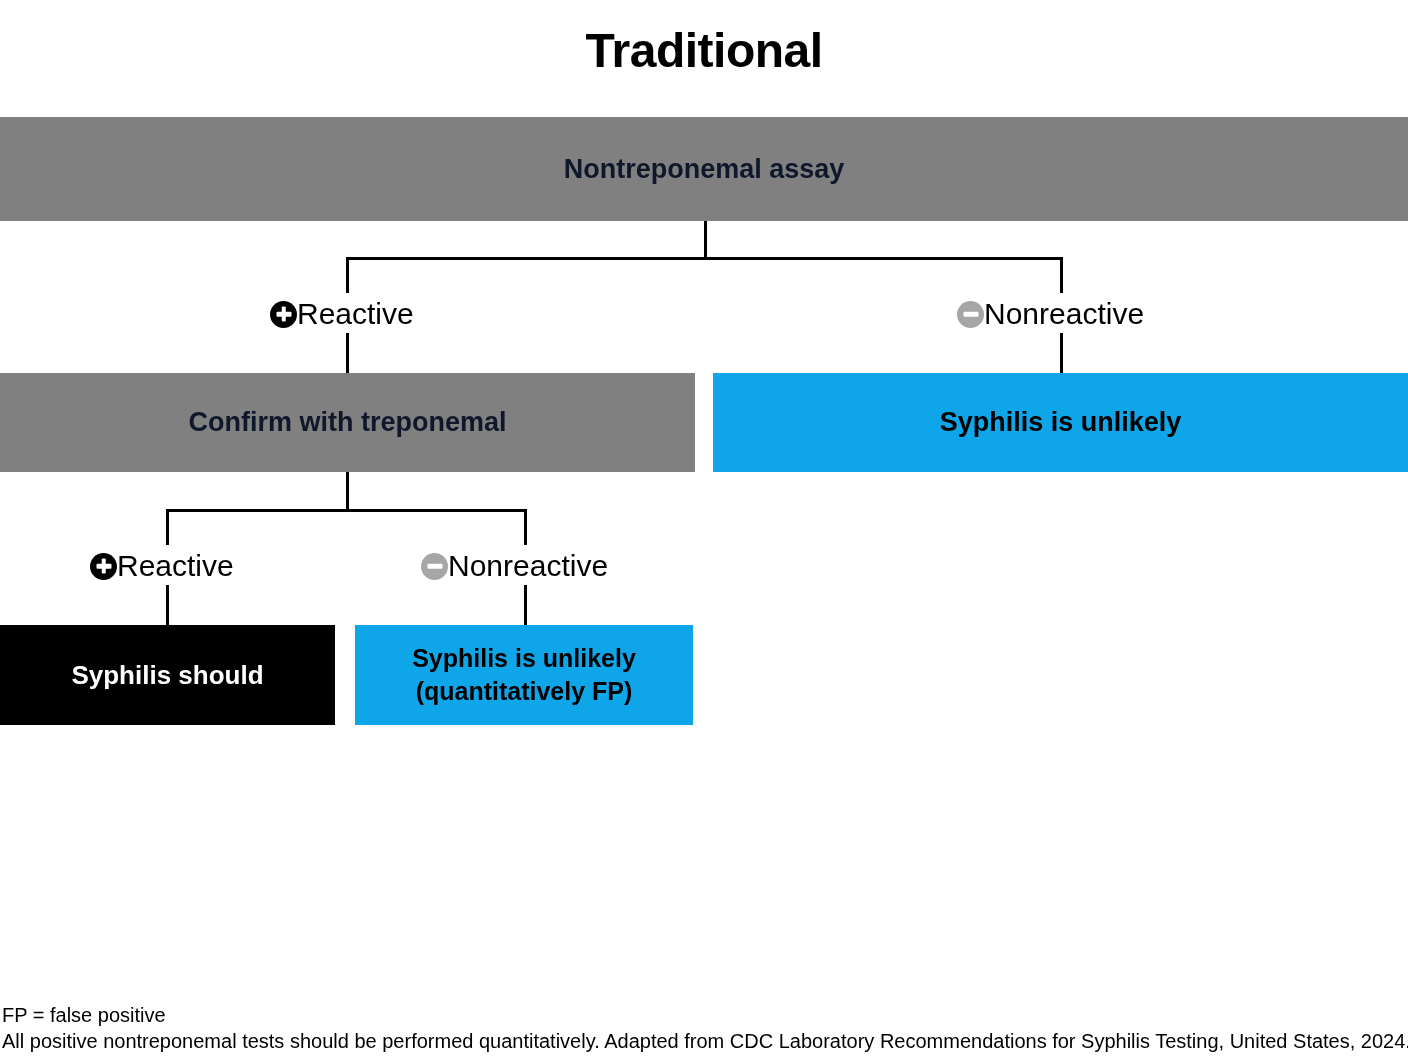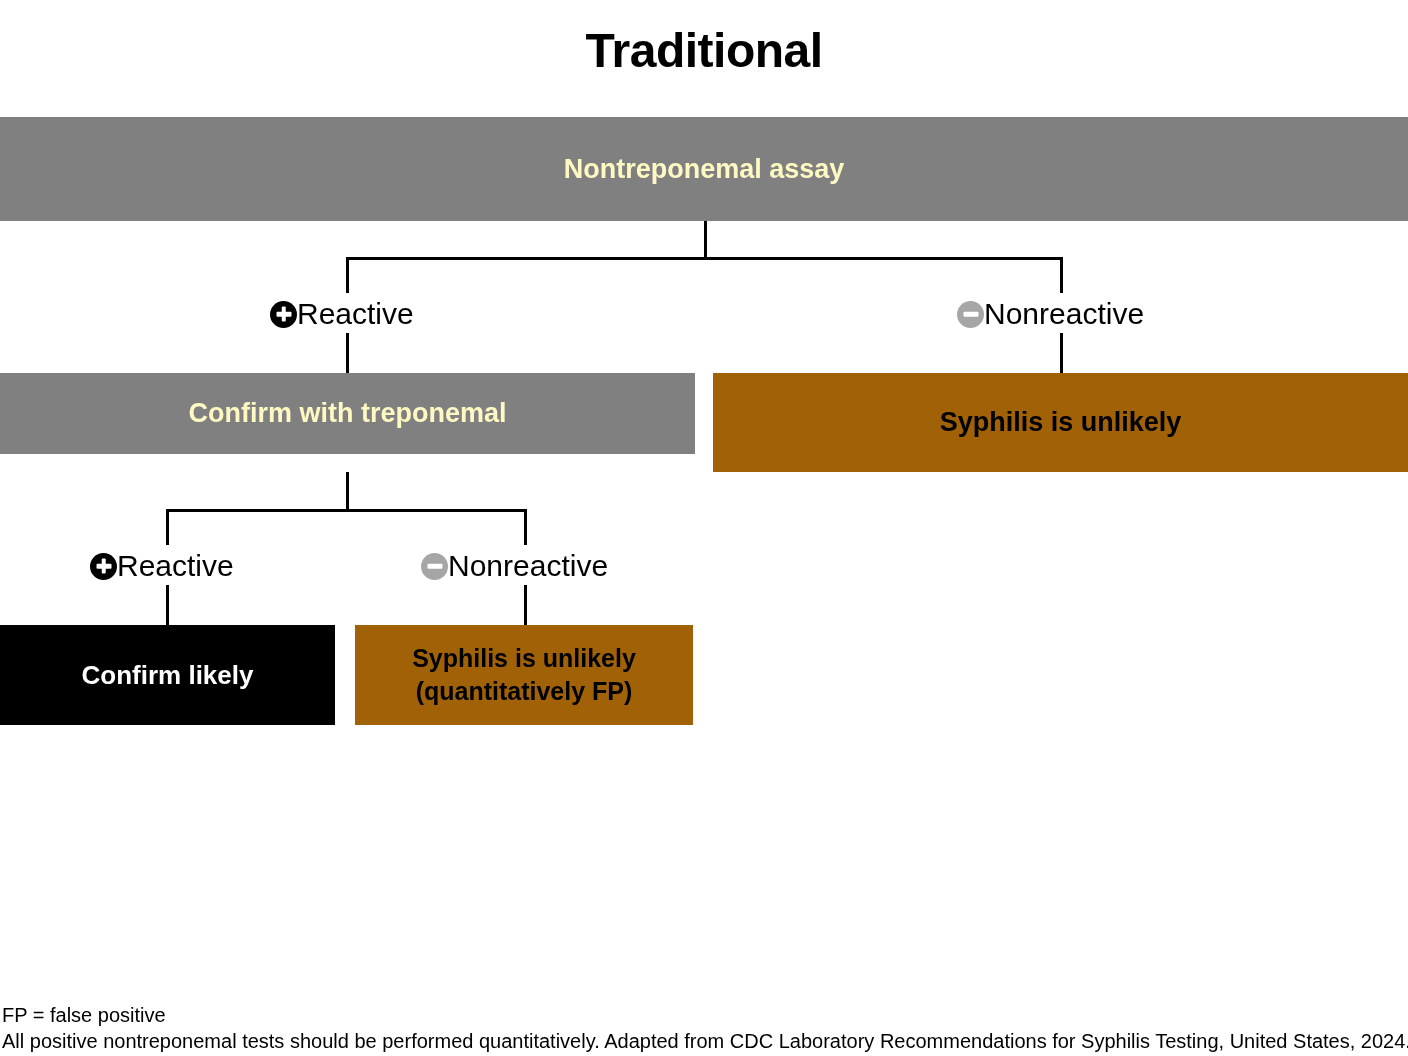--- a/index.html
+++ b/index.html
@@ -36,30 +36,30 @@
   .node {
     position: absolute;
     display: flex;
     align-items: center;
     justify-content: center;
     text-align: center;
     font-weight: bold;
     box-sizing: border-box;
     padding: 0 10px;
   }
-  .node-dark   { background: #808080; color: #fef9c3; }
-  .node-light  { background: #a16207; color: #000000; }
+  .node-dark   { background: #808080; color: #0f172a; }
+  .node-light  { background: #0ea5e9; color: #000000; }
   .node-black  { background: #000000; color: #ffffff; }
 
   #node-root {
     left: 0; top: 117px; width: 1408px; height: 104px;
     font-size: 27px;
   }
   #node-confirm {
-    left: 0; top: 373px; width: 695px; height: 81px;
+    left: 0; top: 373px; width: 695px; height: 99px;
     font-size: 27px;
   }
   #node-unlikely-right {
     left: 713px; top: 373px; width: 695px; height: 99px;
     font-size: 27px;
   }
   #node-likely {
     left: 0; top: 625px; width: 335px; height: 100px;
     font-size: 26px;
   }
@@ -211,21 +211,21 @@
   <div class="branch-label" id="label-l2-reactive">
     <span class="sign sign-plus"></span>
     <span>Reactive</span>
   </div>
   <div class="branch-label" id="label-l2-nonreactive">
     <span class="sign sign-minus"></span>
     <span>Nonreactive</span>
   </div>
 
   <div class="node node-black" id="node-likely">
-    <span class="node-text">Confirm likely</span>
+    <span class="node-text">Syphilis should</span>
   </div>
   <div class="node node-light" id="node-unlikely-fp">
     <span>
       <span>Syphilis is unlikely</span><br>
       <span>(quantitatively FP)</span>
     </span>
   </div>
 
   <div id="footnotes">
     <div class="foot-bold">FP = false positive</div>

